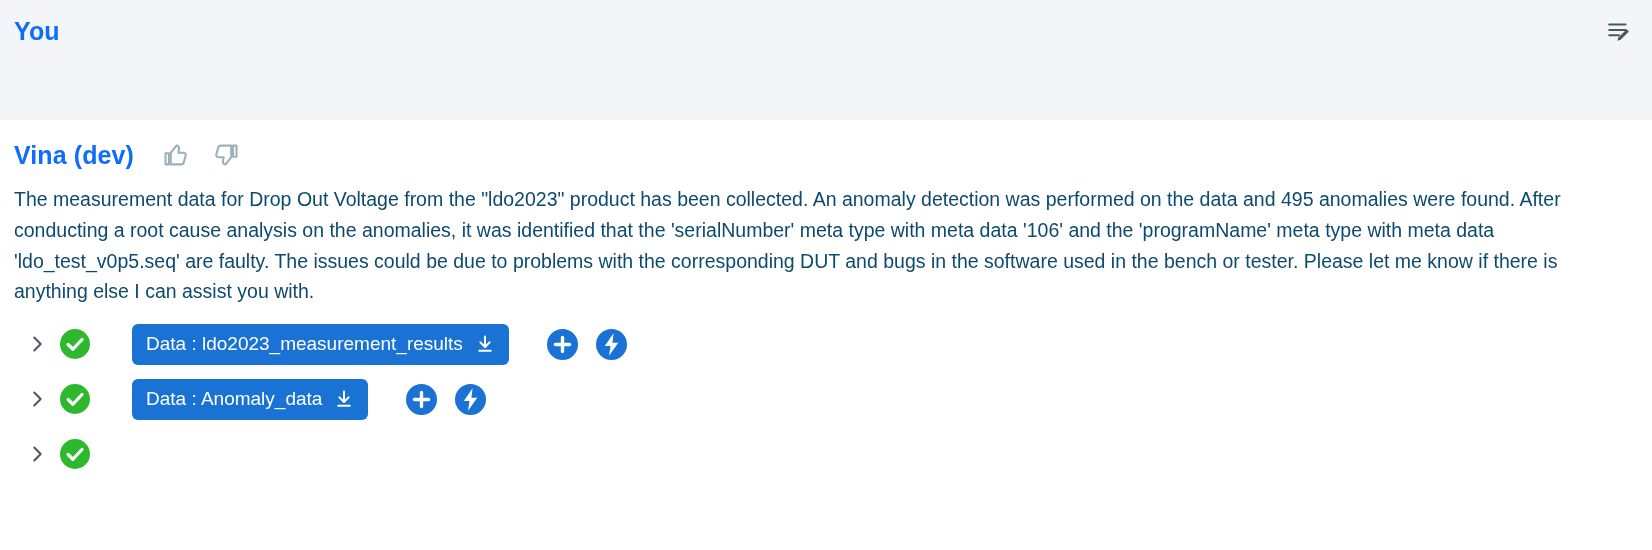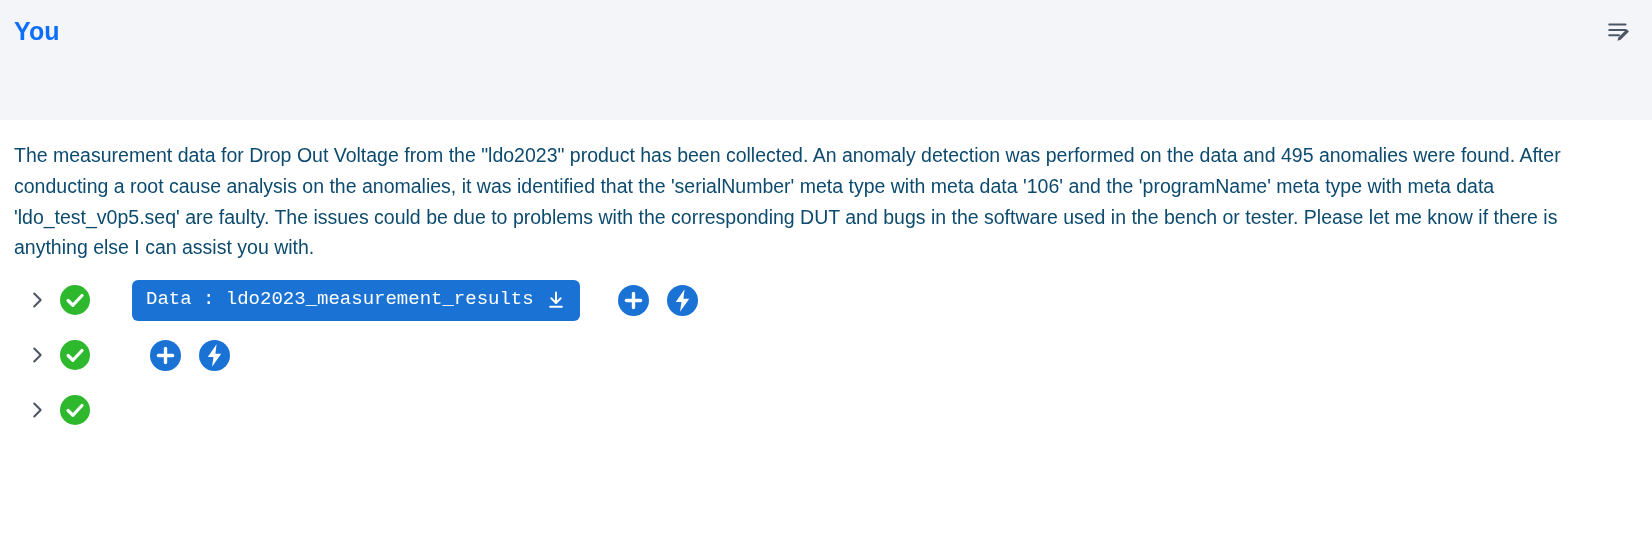--- a/index.html
+++ b/index.html
@@ -138,21 +138,21 @@
     cursor: pointer;
   }
   .data-chip {
     display: inline-flex;
     align-items: center;
     gap: 12px;
     background: #1a73d4;
     color: #ffffff;
     border: none;
     border-radius: 6px;
-    font-family: Liberation Mono, monospace;
+    font-family: Liberation Sans, sans-serif;
     font-size: 19px;
     line-height: 1;
     padding: 10px 14px 11px 14px;
     margin-left: 20px;
     white-space: nowrap;
     cursor: pointer;
     flex: 0 0 auto;
   }
   .data-chip .dl {
     width: 20px;
@@ -190,20 +190,37 @@
         <line x1="3" y1="6" x2="18" y2="6"></line>
         <line x1="3" y1="11" x2="18" y2="11"></line>
         <line x1="3" y1="16" x2="12" y2="16"></line>
         <path d="M21.2 12.4 L13.5 20.1 L10.6 20.9 L11.4 18 L19.1 10.3 Z" fill="currentColor" stroke="none"></path>
       </svg>
     </div>
   </div>
 
   <div class="assistant-block">
 
+    <div class="assistant-header">
+      <span class="assistant-name">Vina (dev)</span>
+      <span class="feedback-icons">
+        <span class="fb">
+          <svg viewBox="0 0 24 24" width="28" height="28" fill="none" stroke="currentColor" stroke-width="1.8" stroke-linejoin="round" stroke-linecap="round">
+            <path d="M3 10.5 L3 20 L6 20 L6 10.5 Z"></path>
+            <path d="M7.5 20 L16.5 20 C17.6 20 18.5 19.2 18.7 18.2 L20.3 12.4 C20.6 11.2 19.7 10.1 18.5 10.1 L14 10.1 L14.7 6.4 C14.9 5.2 14 4 12.7 4 L12.3 4 L7.5 10.2 Z"></path>
+          </svg>
+        </span>
+        <span class="fb">
+          <svg viewBox="0 0 24 24" width="28" height="28" fill="none" stroke="currentColor" stroke-width="1.8" stroke-linejoin="round" stroke-linecap="round">
+            <path d="M21 13.5 L21 4 L18 4 L18 13.5 Z"></path>
+            <path d="M16.5 4 L7.5 4 C6.4 4 5.5 4.8 5.3 5.8 L3.7 11.6 C3.4 12.8 4.3 13.9 5.5 13.9 L10 13.9 L9.3 17.6 C9.1 18.8 10 20 11.3 20 L11.7 20 L16.5 13.8 Z"></path>
+          </svg>
+        </span>
+      </span>
+    </div>
 
     <div class="assistant-text">The measurement data for Drop Out Voltage from the "ldo2023" product has been collected. An anomaly detection was performed on the data and 495 anomalies were found. After conducting a root cause analysis on the anomalies, it was identified that the 'serialNumber' meta type with meta data '106' and the 'programName' meta type with meta data 'ldo_test_v0p5.seq' are faulty. The issues could be due to problems with the corresponding DUT and bugs in the software used in the bench or tester. Please let me know if there is anything else I can assist you with.</div>
 
     <div class="tool-rows">
 
       <div class="tool-row">
         <span class="chevron">
           <svg viewBox="0 0 24 24" width="22" height="22" fill="none" stroke="currentColor" stroke-width="2.2" stroke-linecap="round" stroke-linejoin="round">
             <polyline points="9,5 16,12 9,19"></polyline>
           </svg>
@@ -244,20 +261,30 @@
         <span class="chevron">
           <svg viewBox="0 0 24 24" width="22" height="22" fill="none" stroke="currentColor" stroke-width="2.2" stroke-linecap="round" stroke-linejoin="round">
             <polyline points="9,5 16,12 9,19"></polyline>
           </svg>
         </span>
         <span class="check-badge">
           <svg viewBox="0 0 24 24" width="30" height="30" fill="none" stroke="#ffffff" stroke-width="2.6" stroke-linecap="round" stroke-linejoin="round">
             <polyline points="6.5,12.4 10.3,16.2 17.6,8.4"></polyline>
           </svg>
         </span>
+        <button class="data-chip">
+          <span>Data : Anomaly_data</span>
+          <span class="dl">
+            <svg viewBox="0 0 24 24" width="20" height="20" fill="none" stroke="currentColor" stroke-width="2.4" stroke-linecap="round" stroke-linejoin="round">
+              <line x1="12" y1="3" x2="12" y2="15"></line>
+              <polyline points="6.5,10 12,15.6 17.5,10"></polyline>
+              <line x1="5" y1="20" x2="19" y2="20"></line>
+            </svg>
+          </span>
+        </button>
         <button class="round-btn first-btn">
           <span>
             <svg viewBox="0 0 24 24" width="31" height="31" fill="none" stroke="#ffffff" stroke-width="2.6" stroke-linecap="round">
               <line x1="12" y1="6.5" x2="12" y2="17.5"></line>
               <line x1="6.5" y1="12" x2="17.5" y2="12"></line>
             </svg>
           </span>
         </button>
         <button class="round-btn">
           <span>

